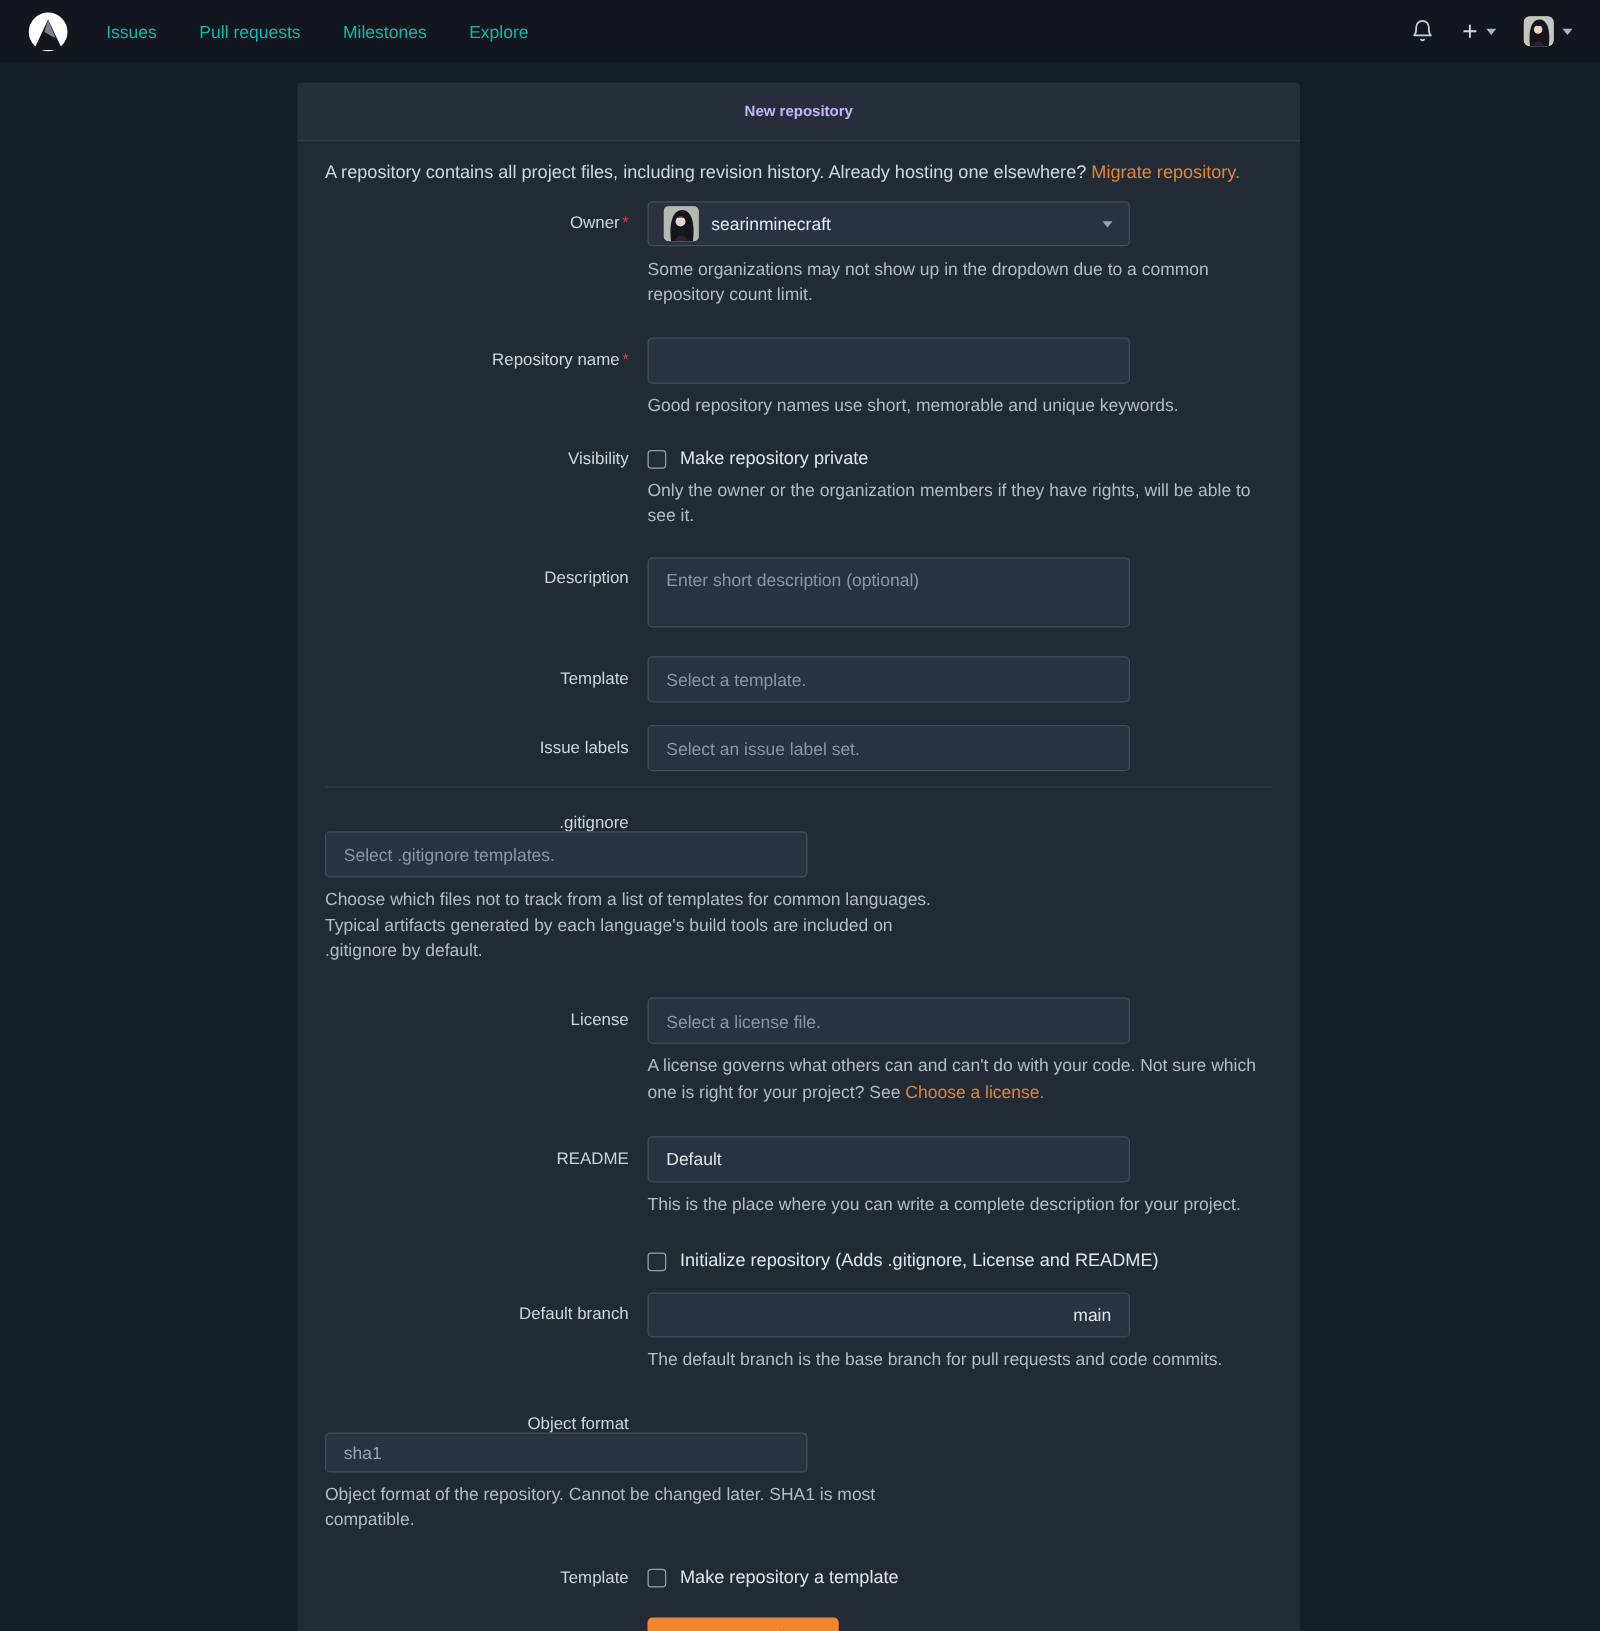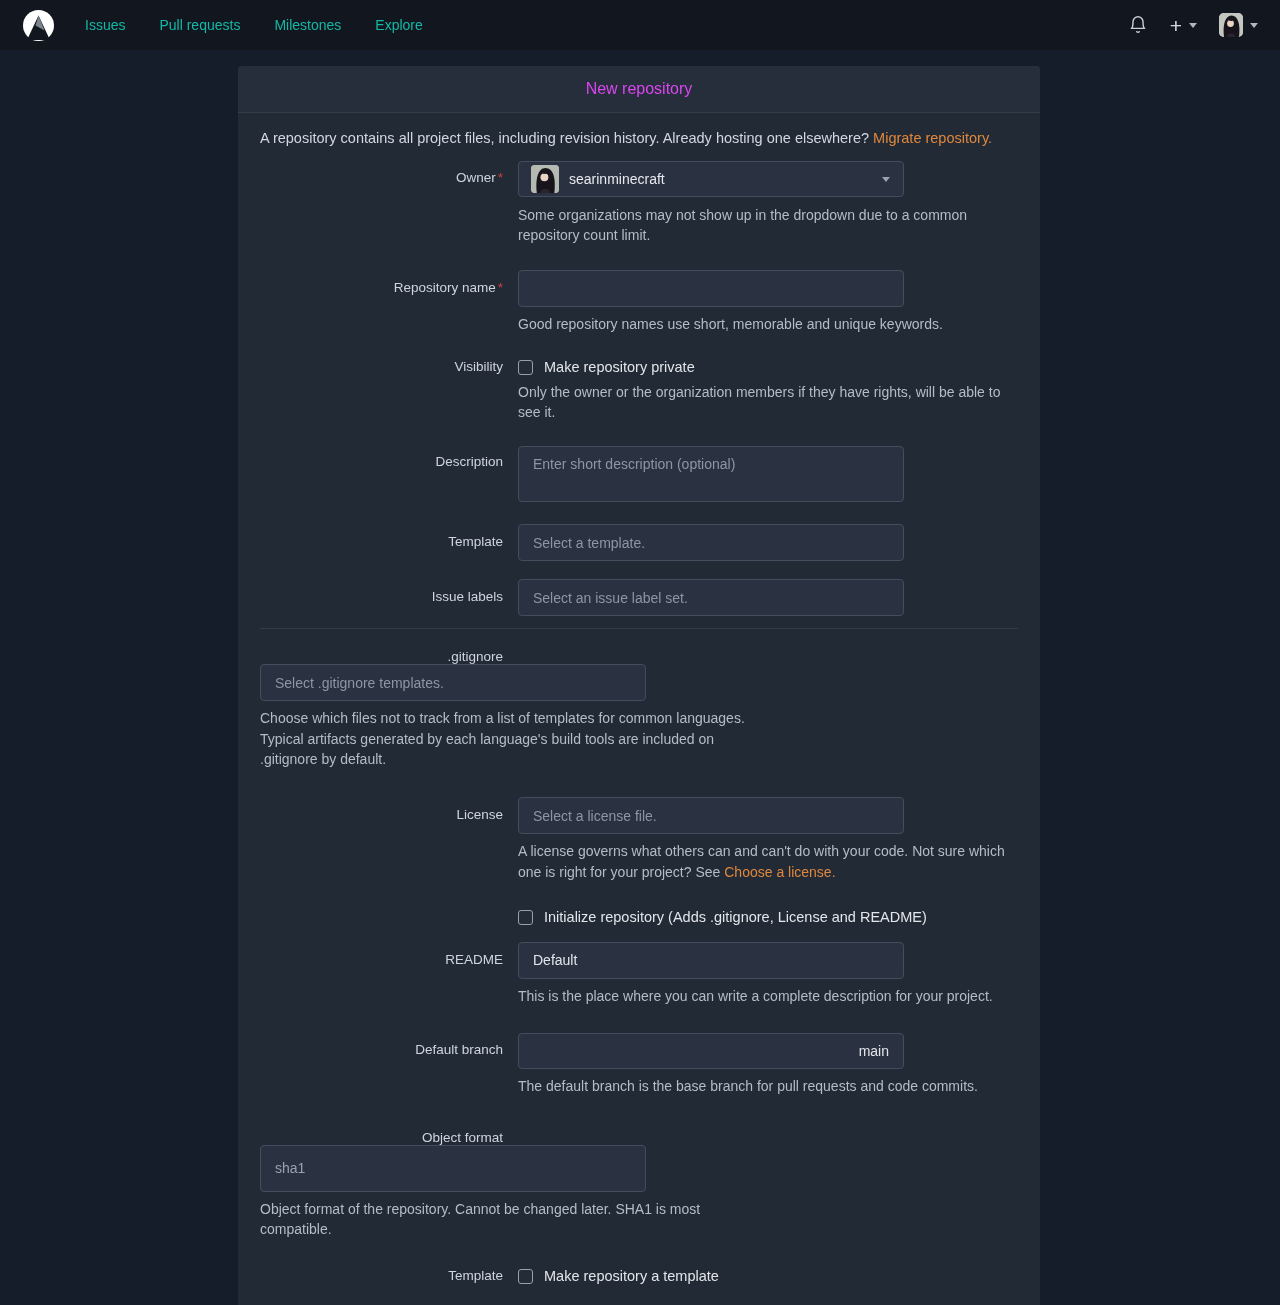--- a/index.html
+++ b/index.html
@@ -30,21 +30,21 @@
 
   
   .panel {
     width:802px; margin:16px auto 0 238px;
     background:#222a36; border-radius:4px; overflow:hidden;
   }
   .panel-header {
     height:47px; background:#272e3b; border-bottom:1px solid #333c4a;
     display:flex; align-items:center; justify-content:center;
   }
-  .panel-title { font-size:16px; font-weight:400; color:#d946ef; }
+  .panel-title { font-size:12px; font-weight:700; color:#c4b5fd; }
   .panel-body { padding:17px 22px 17px 22px; }
 
   .intro { font-size:14.5px; color:#d2d8e1; margin-bottom:15px; }
   .link { color:#e0873c; cursor:pointer; text-decoration:none; }
 
   
   .row { display:flex; margin-bottom:24px; }
   .row:last-child { margin-bottom:0; }
   .lbl-col {
     width:258px; flex:none; text-align:right; padding-right:15px;
@@ -222,50 +222,50 @@
     </div>
 
     <div class="row mb26">
       <div class="lbl-col">License</div>
       <div class="fld-col">
         <input class="input" type="text" placeholder="Select a license file." style="">
         <div class="help tight"><span>A license governs what others can and can't do with your code. Not sure which one is right for your project? See </span><a class="link" href="#">Choose a license.</a></div>
       </div>
     </div>
 
+    <div class="row mb27">
+      <div class="lbl-col">README</div>
+      <div class="fld-col">
+        <input class="input" type="text" value="Default" style="">
+        <div class="help tight">This is the place where you can write a complete description for your project.</div>
+      </div>
+    </div>
+
     <div class="row mb17">
       <div class="lbl-col ck"></div>
       <div class="fld-col">
         <div class="ckrow">
           <span class="checkbox"></span>
           <span class="cklabel">Initialize repository (Adds .gitignore, License and README)</span>
         </div>
       </div>
     </div>
 
-    <div class="row mb27">
-      <div class="lbl-col">README</div>
-      <div class="fld-col">
-        <input class="input" type="text" value="Default" style="">
-        <div class="help tight">This is the place where you can write a complete description for your project.</div>
-      </div>
-    </div>
-
     <div class="row">
       <div class="lbl-col" style="padding-top:9px;">Default branch</div>
       <div class="fld-col">
         <input class="input" type="text" style="height: 36px; text-align: right;" value="main">
         <div class="help tight">The default branch is the base branch for pull requests and code commits.</div>
       </div>
     </div>
 
     <div class="row mb28">
       <div class="lbl-col" style="padding-top:9px;">Object format</div>
       <div class="fld-col">
-        <input class="input dim" type="text" style="height: 47px;" value="sha1">
+        <input class="input dim" type="text" style="height: 32px;" value="sha1">
         <div class="help tight">Object format of the repository. Cannot be changed later. SHA1 is most compatible.</div>
       </div>
     </div>
 
     <div class="row">
       <div class="lbl-col ck">Template</div>
       <div class="fld-col">
         <div class="ckrow">
           <span class="checkbox"></span>
           <span class="cklabel">Make repository a template</span>

